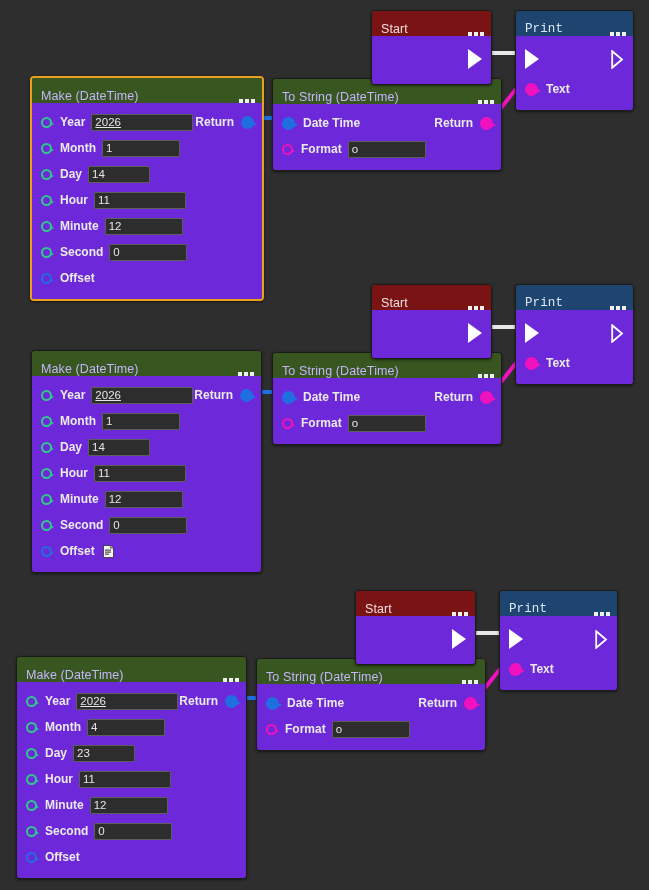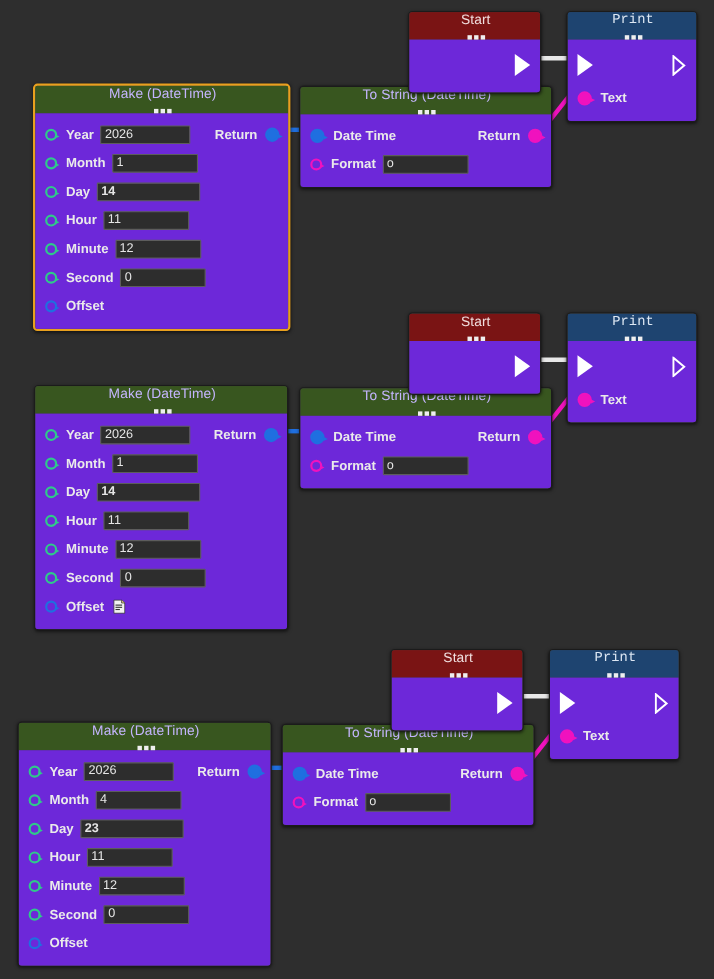--- a/index.html
+++ b/index.html
@@ -43,25 +43,24 @@
     box-sizing: border-box;
     overflow: hidden;
   }
   .node.selected {
     border: 2px solid #e8a01e;
   }
 
   .node-header {
     height: 25px;
     display: flex;
-    align-items: center;
+    align-items: flex-end;
     justify-content: space-between;
     padding: 0 7px 0 9px;
     box-sizing: border-box;
-    flex-direction: column;
   }
   .node-title {
     font-size: 12.5px;
     color: #e9e9e9;
     letter-spacing: .1px;
     white-space: nowrap;
   }
   .hdr-green  { background: #38561f; }
   .hdr-green .node-title { color: #c4b5fd; }
   .hdr-red    { background: #7a1414; }
@@ -140,24 +139,24 @@
     border: 1px solid #5d5d5d;
     border-radius: 1px;
     color: #e6e6e6;
     font-size: 11.5px;
     font-family: "Liberation Sans", sans-serif;
     line-height: 17px;
     padding: 0 3px;
     box-sizing: border-box;
     margin-left: 6px;
   }
-  .f-year   { width: 82px; }
+  .f-year   { width: 102px; text-decoration: underline; }
   .f-month  { width: 78px; }
-  .f-day    { width: 94px; font-weight: bold; }
-  .f-hour   { width: 78px; }
+  .f-day    { width: 62px; }
+  .f-hour   { width: 92px; }
   .f-minute { width: 78px; }
   .f-second { width: 78px; }
   .f-format { width: 78px; }
 
   
   .exec-row {
     display: flex;
     align-items: center;
     height: 34px;
     padding: 0 9px;

